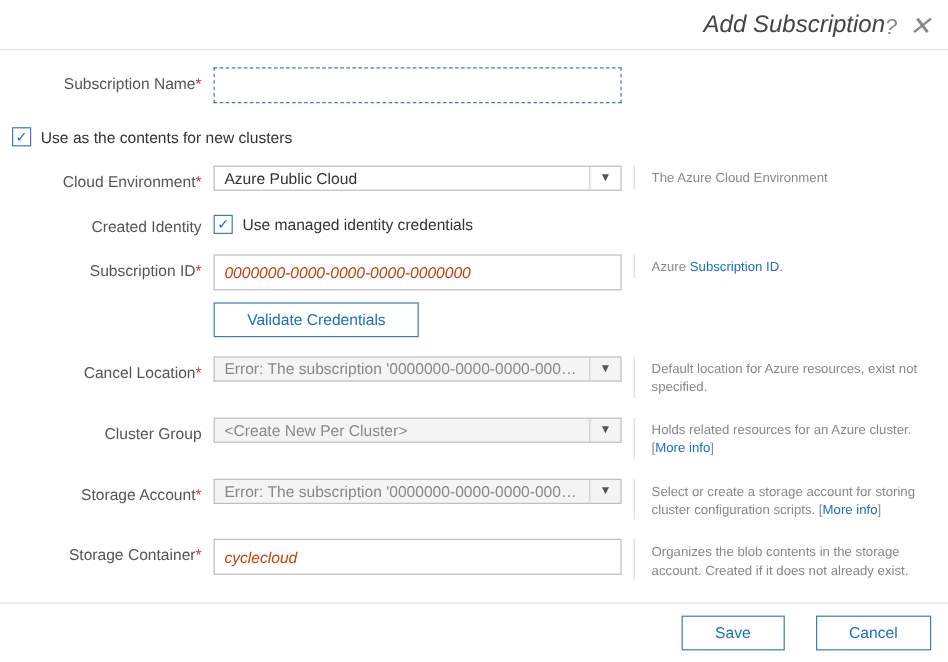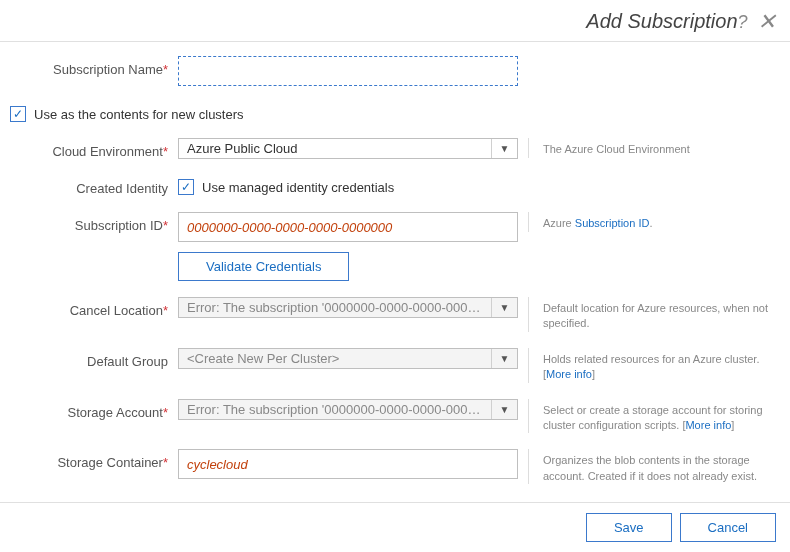--- a/index.html
+++ b/index.html
@@ -146,21 +146,21 @@
       color: #1b6ec2;
       padding: 6px 27px;
       font-size: 13px;
       cursor: pointer;
     }
     .dialog-footer {
       border-top: 1px solid #e0e0e0;
       padding: 10px 14px;
       display: flex;
       justify-content: flex-end;
-      gap: 8px;
+      gap: 26px;
     }
   </style>
 </head>
 <body>
 
 <div class="dialog">
   <div class="dialog-header">
     <div class="dialog-title">Add Subscription</div>
     <div class="header-actions">
       <span class="help-icon">?</span>
@@ -237,25 +237,25 @@
     <div class="row">
       <div class="label-col">
         <span>Cancel Location</span><span class="req">*</span>
       </div>
       <div class="field-col">
         <div class="select-wrap disabled">
           <div class="select-text">Error: The subscription '0000000-0000-0000-0000-0</div>
           <div class="select-caret">▼</div>
         </div>
       </div>
-      <div class="desc-col">Default location for Azure resources, when not specified.</div>
-    </div>
-
-    <div class="row">
-      <div class="label-col">Default Group</div>
+      <div class="desc-col">Default location for Azure resources, exist not specified.</div>
+    </div>
+
+    <div class="row">
+      <div class="label-col">Cluster Group</div>
       <div class="field-col">
         <div class="select-wrap disabled">
           <div class="select-text">&lt;Create New Per Cluster&gt;</div>
           <div class="select-caret">▼</div>
         </div>
       </div>
       <div class="desc-col">
         <span>Holds related resources for an Azure cluster. [</span><a class="link">More info</a><span>]</span>
       </div>
     </div>

